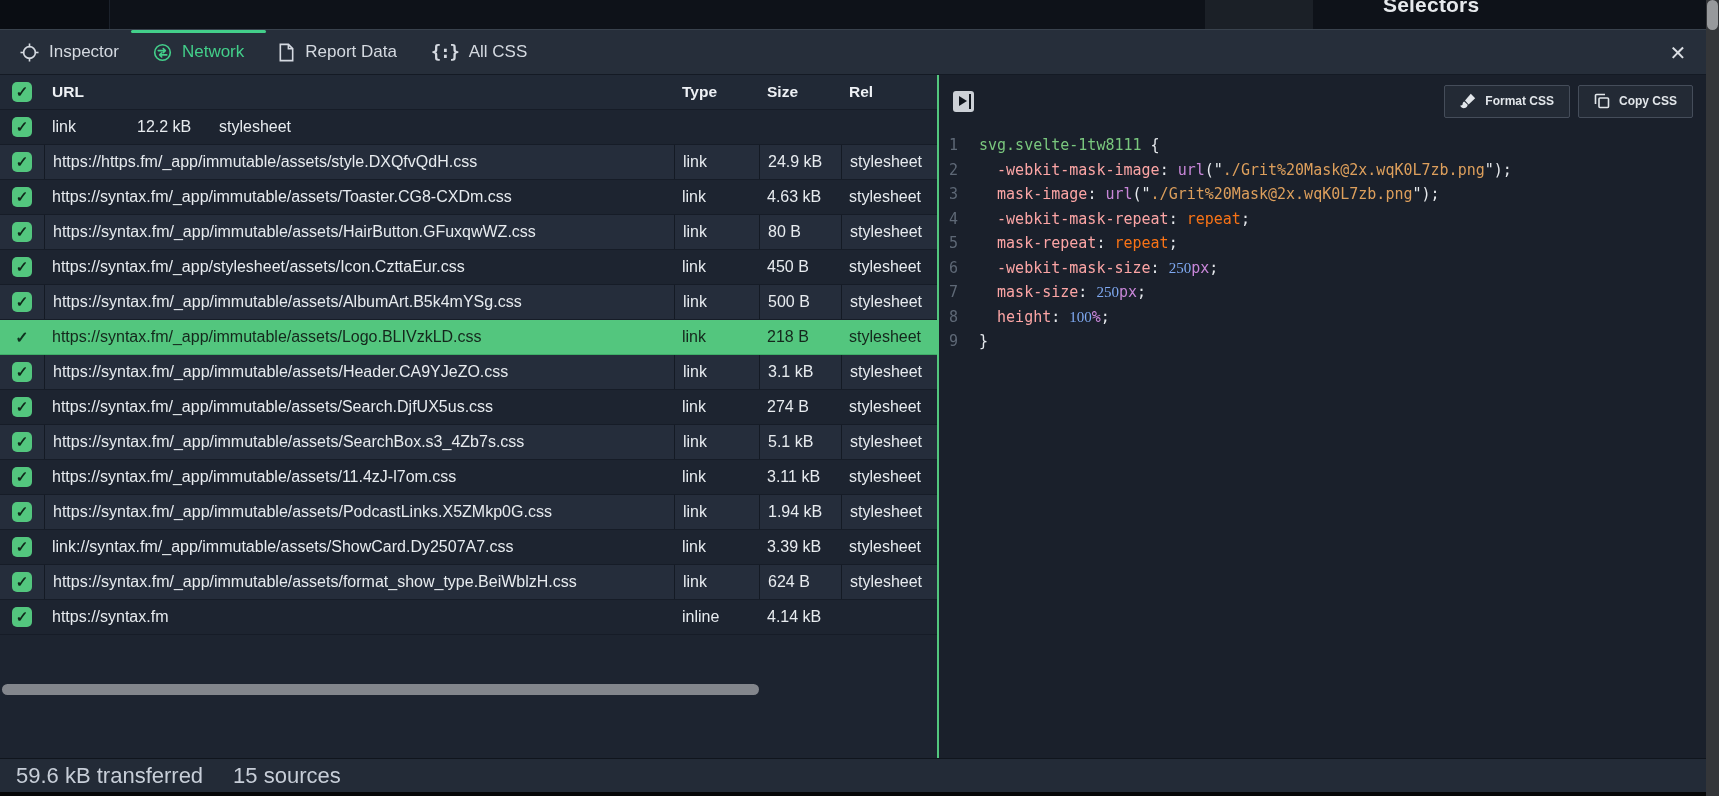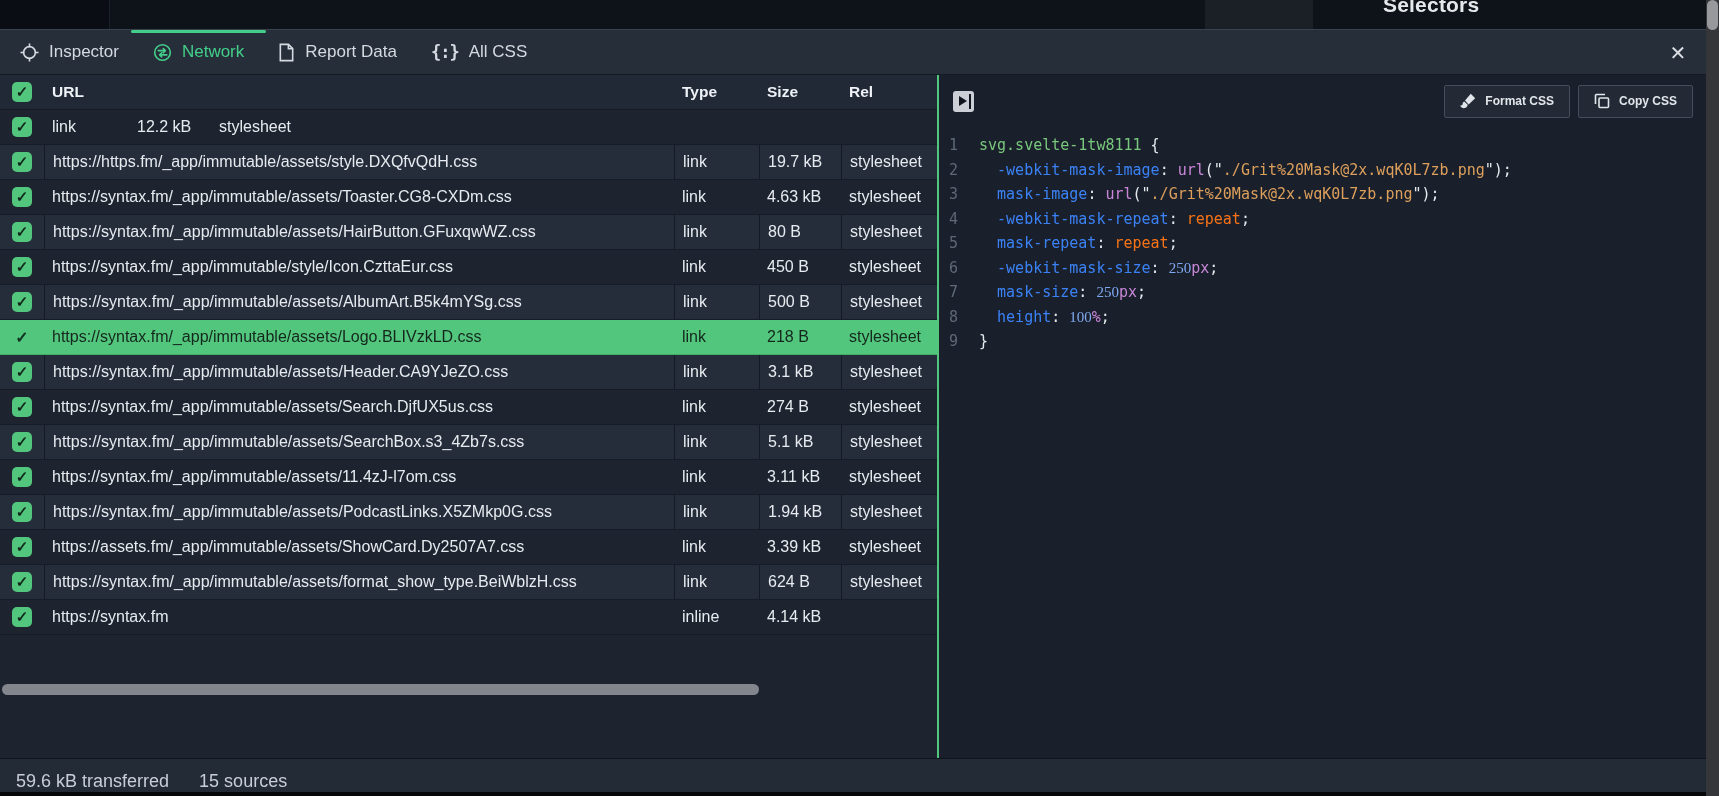--- a/index.html
+++ b/index.html
@@ -83,31 +83,31 @@
     font-size:12px; font-weight:700; cursor:pointer; }
   .btn svg { display:block; }
 
   .code-area { padding:6px 0 0 10px; font-family:"DejaVu Sans Mono", monospace;
     font-size:15px; line-height:24.5px; white-space:pre; }
   .code-line { display:flex; }
   .lineno { width:16px; flex:0 0 16px; color:#5e6876; text-align:left; user-select:none; }
   .lcode { padding-left:14px; }
   .tk-sel  { color:#7ac77e; }
   .tk-pun  { color:#e6e9ed; }
-  .tk-prop { color:#3b82f6; }
+  .tk-prop { color:#fca5a5; }
   .tk-fn   { color:#c886d8; }
   .tk-str  { color:#dd9f5c; }
   .tk-num  { color:#7fa9f2;font-family:Liberation Serif, serif; }
   .tk-unit { color:#c886d8; }
   .tk-val  { color:#f97316; }
 
   
   .statusbar { height:34px; flex:0 0 34px; background:#232b37; border-top:1px solid #10151d;
-    display:flex; align-items:flex-end; padding-left:16px; gap:30px;
-    color:#c7ced8; font-size:18px; }
+    display:flex; align-items:center; padding-left:16px; gap:30px;
+    color:#c7ced8; font-size:22px; }
   .win-bottom { position:absolute; left:0; top:792px; width:1719px; height:4px; background:#060708; }
 </style>
 </head>
 <body>
 
 <div class="stage">
 
   <div class="top-strip">
     <div class="left-block"></div>
     <div class="mid-block"></div>
@@ -179,21 +179,21 @@
     <div class="cell-type">link</div>
     <div class="cell-size">12.2 kB</div>
     <div class="cell-rel">stylesheet</div>
   </div>
             <div class="trow alt">
     <div class="cell-check">
       <span class="cb">✓</span>
     </div>
     <div class="cell-url">https://https.fm/_app/immutable/assets/style.DXQfvQdH.css</div>
     <div class="cell-type">link</div>
-    <div class="cell-size">19.7 kB</div>
+    <div class="cell-size">24.9 kB</div>
     <div class="cell-rel">stylesheet</div>
   </div>
             <div class="trow">
     <div class="cell-check">
       <span class="cb">✓</span>
     </div>
     <div class="cell-url">https://syntax.fm/_app/immutable/assets/Toaster.CG8-CXDm.css</div>
     <div class="cell-type">link</div>
     <div class="cell-size">4.63 kB</div>
     <div class="cell-rel">stylesheet</div>
@@ -204,21 +204,21 @@
     </div>
     <div class="cell-url">https://syntax.fm/_app/immutable/assets/HairButton.GFuxqwWZ.css</div>
     <div class="cell-type">link</div>
     <div class="cell-size">80 B</div>
     <div class="cell-rel">stylesheet</div>
   </div>
             <div class="trow">
     <div class="cell-check">
       <span class="cb">✓</span>
     </div>
-    <div class="cell-url">https://syntax.fm/_app/immutable/style/Icon.CzttaEur.css</div>
+    <div class="cell-url">https://syntax.fm/_app/stylesheet/assets/Icon.CzttaEur.css</div>
     <div class="cell-type">link</div>
     <div class="cell-size">450 B</div>
     <div class="cell-rel">stylesheet</div>
   </div>
             <div class="trow alt">
     <div class="cell-check">
       <span class="cb">✓</span>
     </div>
     <div class="cell-url">https://syntax.fm/_app/immutable/assets/AlbumArt.B5k4mYSg.css</div>
     <div class="cell-type">link</div>
@@ -276,21 +276,21 @@
     </div>
     <div class="cell-url">https://syntax.fm/_app/immutable/assets/PodcastLinks.X5ZMkp0G.css</div>
     <div class="cell-type">link</div>
     <div class="cell-size">1.94 kB</div>
     <div class="cell-rel">stylesheet</div>
   </div>
             <div class="trow">
     <div class="cell-check">
       <span class="cb">✓</span>
     </div>
-    <div class="cell-url">https://assets.fm/_app/immutable/assets/ShowCard.Dy2507A7.css</div>
+    <div class="cell-url">link://syntax.fm/_app/immutable/assets/ShowCard.Dy2507A7.css</div>
     <div class="cell-type">link</div>
     <div class="cell-size">3.39 kB</div>
     <div class="cell-rel">stylesheet</div>
   </div>
             <div class="trow alt">
     <div class="cell-check">
       <span class="cb">✓</span>
     </div>
     <div class="cell-url">https://syntax.fm/_app/immutable/assets/format_show_type.BeiWblzH.css</div>
     <div class="cell-type">link</div>

